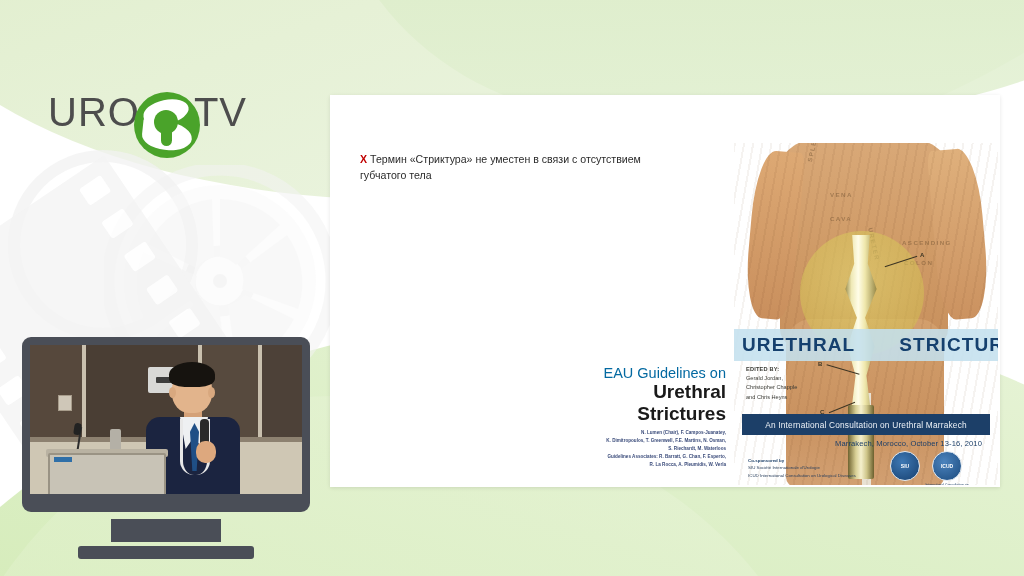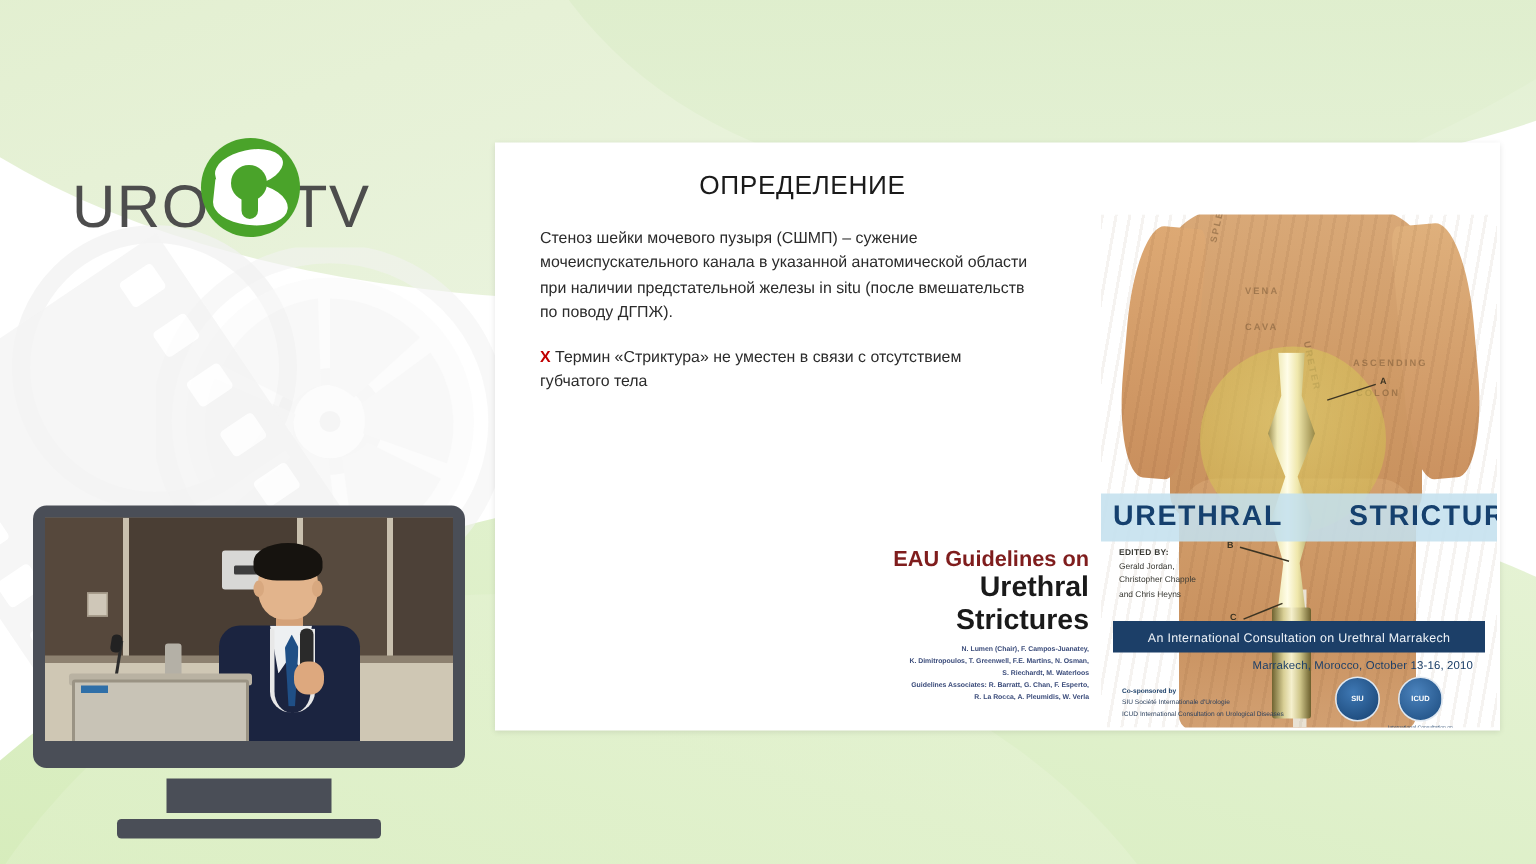--- a/index.html
+++ b/index.html
@@ -147,21 +147,21 @@
   .v-tie       { position:absolute; left:160px; top:78px; width:9px; height:48px; background:#1f4f86; clip-path: polygon(50% 0,100% 18%,74% 100%,26% 100%,0 18%); }
   .v-lanyard   { position:absolute; left:150px; top:74px; width:30px; height:56px; border-left:3px solid #e8e8e8; border-right:3px solid #e8e8e8; border-radius:0 0 14px 14px; }
   .v-hand      { position:absolute; left:166px; top:96px; width:20px; height:22px; background:#dda87e; border-radius:45%; }
   .v-mic2      { position:absolute; left:170px; top:74px; width:9px; height:34px; background:#2a2a2a; border-radius:4px; }
   .v-audience  { position:absolute; left:110px; top:140px; width:52px; height:24px; background:#4a2f22; border-radius:50% 50% 0 0; }
 
   
   #logo {
     position: absolute;
     left: 48px; top: 92px;
-    display: flex; align-items: flex-end;
+    display: flex; align-items: flex-start;
   }
   .logo-text {
     font-size: 40px; font-weight: 400;
     color: #4d4d4d; letter-spacing: 1px;
     line-height: 1;
   }
   .logo-mark {
     position: relative;
     width: 66px; height: 66px;
     margin: 0 -6px;
@@ -265,21 +265,21 @@
   }
 
   
   #eau {
     position: absolute;
     left: 196px; bottom: 18px;
     width: 200px;
     text-align: right;
     color: #545454;
   }
-  .eau-l1 { font-size: 14.5px; font-weight: bold; color: #7f1d1d; line-height: 1.15; }
+  .eau-l1 { font-size: 14.5px; font-weight: normal; color: #0369a1; line-height: 1.15; }
   .eau-l2 { font-size: 19px; font-weight: bold; color: #1a1a1a; line-height: 1.12; }
   .eau-authors {
     margin-top: 5px;
     font-size: 4.6px;
     line-height: 1.75;
     color: #3a4b7a;
     font-weight: bold;
   }
 
   
@@ -538,28 +538,26 @@
         <div class="v-podium"></div>
         <div class="v-podium-lbl"></div>
       </div>
     </div>
     <div class="monitor-neck"></div>
     <div class="monitor-base"></div>
   </div>
 
   <div id="slide">
 
-    <div class="slide-title">ОПРЕДЕЛЕНИЕ</div>
 
     <div id="endo-logo">
       <div class="endo-underline"></div>
     </div>
 
     <div class="slide-body">
-      <p>Стеноз шейки мочевого пузыря (СШМП) – сужение мочеиспускательного канала в указанной анатомической области при наличии предстательной железы in situ (после вмешательств по поводу ДГПЖ).</p>
       <p><span class="xmark">X</span><span>Термин «Стриктура» не уместен в связи с отсутствием губчатого тела</span></p>
     </div>
 
     <div id="eau">
       <div class="eau-l1">EAU Guidelines on</div>
       <div class="eau-l2">Urethral</div>
       <div class="eau-l2">Strictures</div>
       <div class="eau-authors">
         <div>N. Lumen (Chair), F. Campos-Juanatey,</div>
         <div>K. Dimitropoulos, T. Greenwell, F.E. Martins, N. Osman,</div>

